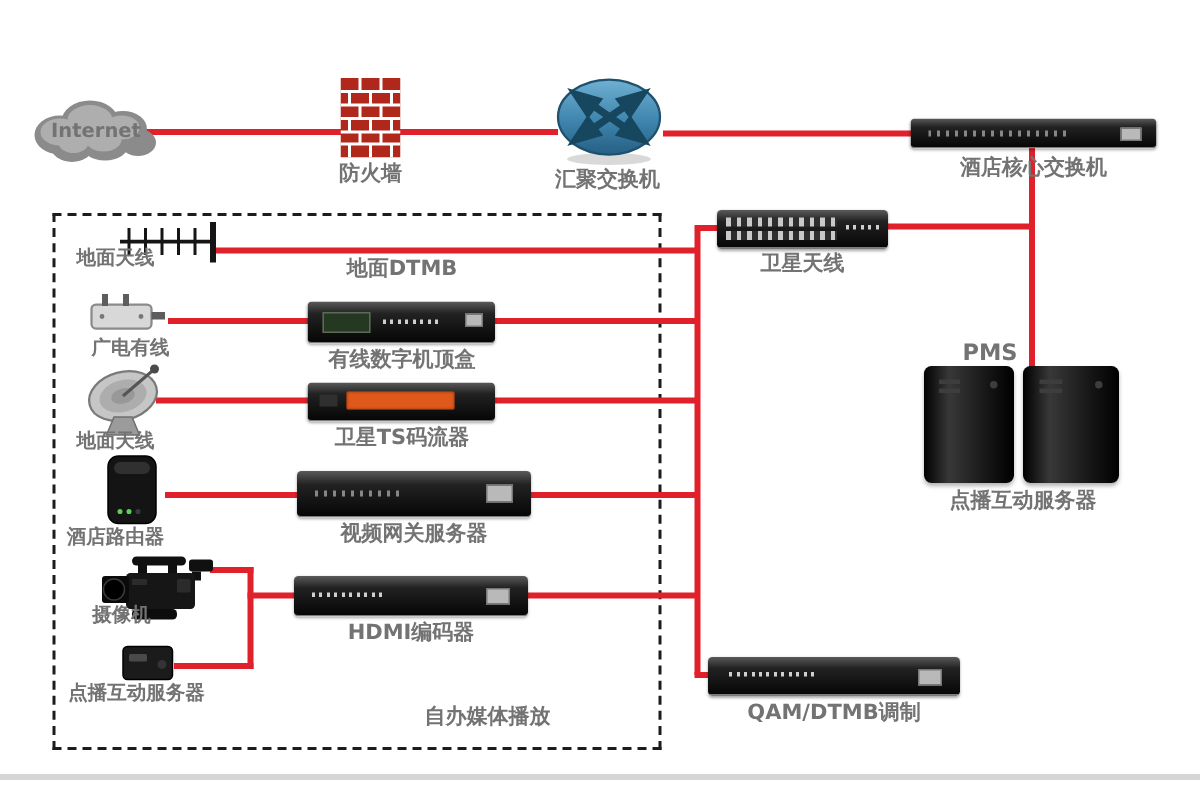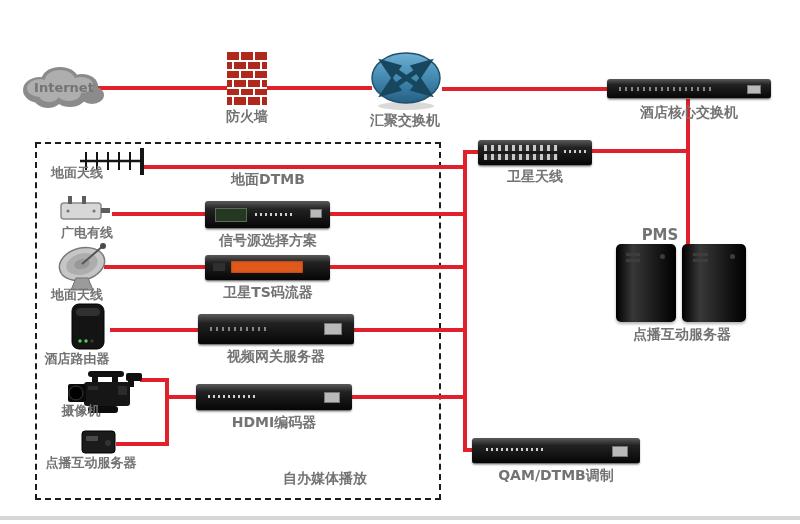--- a/index.html
+++ b/index.html
@@ -186,21 +186,21 @@
   <circle cx="10" cy="17" r="1.6" fill="#777"></circle>
     <circle cx="36" cy="17" r="1.6" fill="#777"></circle>
 </svg>
 <span class="label" style="left:48px;top:226px;width:78px">广电有线</span>
 
 <div class="rack" style="left:205px;top:201px;width:125px;height:27px">
   <i class="screen-green" style="left:10px;top:7px;width:30px;height:12px"></i>
   <i class="ledrow" style="left:50px;top:12px;width:40px"></i>
   <i class="badge-light" style="right:8px;top:8px;width:10px;height:7px"></i>
 </div>
-<span class="label big" style="left:198px;top:232px;width:140px">信号源选择方案</span>
+<span class="label big" style="left:198px;top:232px;width:140px">有线数字机顶盒</span>
 
 <svg class="abs" style="left:56px;top:240px" width="56" height="52" viewBox="0 0 56 52">
   <g transform="rotate(-15 26 24)">
     <ellipse cx="26" cy="24" rx="23" ry="16" fill="#c6c6c6" stroke="#7a7a7a" stroke-width="1.5"></ellipse>
     <ellipse cx="26" cy="24" rx="16" ry="10.5" fill="#adadad"></ellipse>
     <ellipse cx="26" cy="24" rx="8" ry="5" fill="#989898"></ellipse>
   </g>
   <line x1="26" y1="24" x2="47" y2="6" stroke="#555" stroke-width="2"></line>
   <circle cx="47" cy="6" r="3" fill="#4a4a4a"></circle>
   <path d="M20,38 L32,38 L37,50 L15,50 Z" fill="#9b9b9b" stroke="#6f6f6f"></path>

